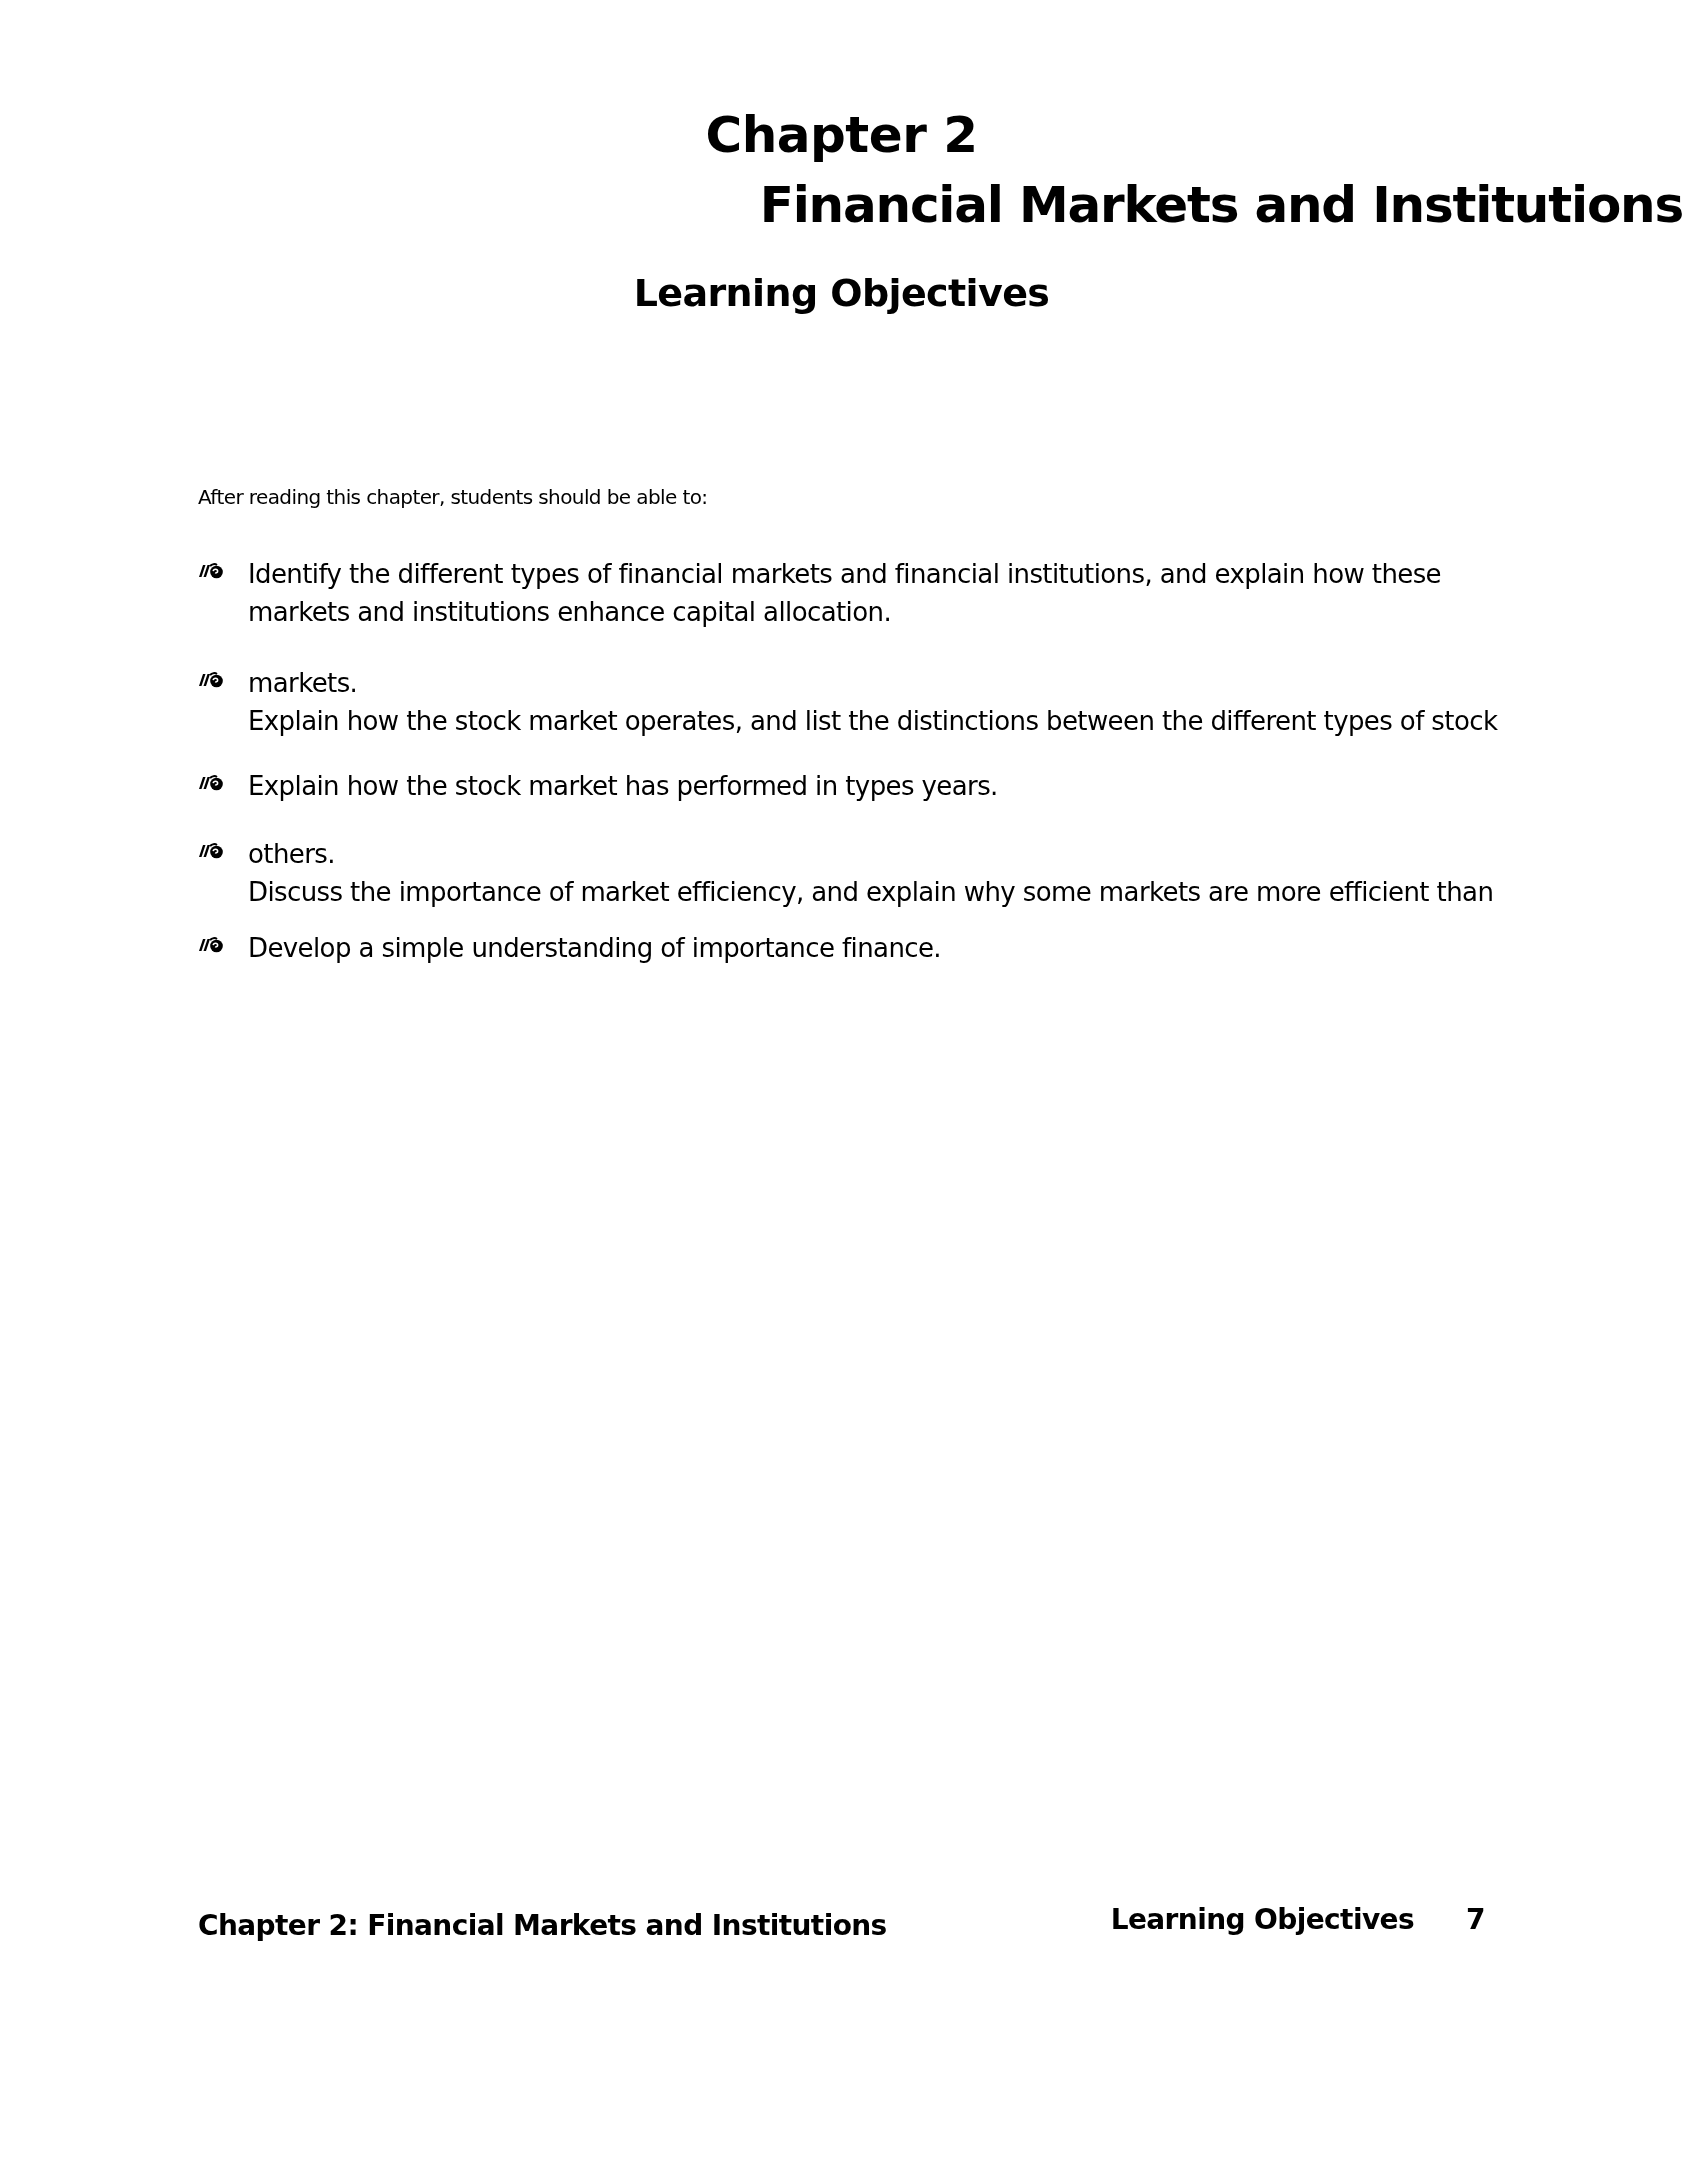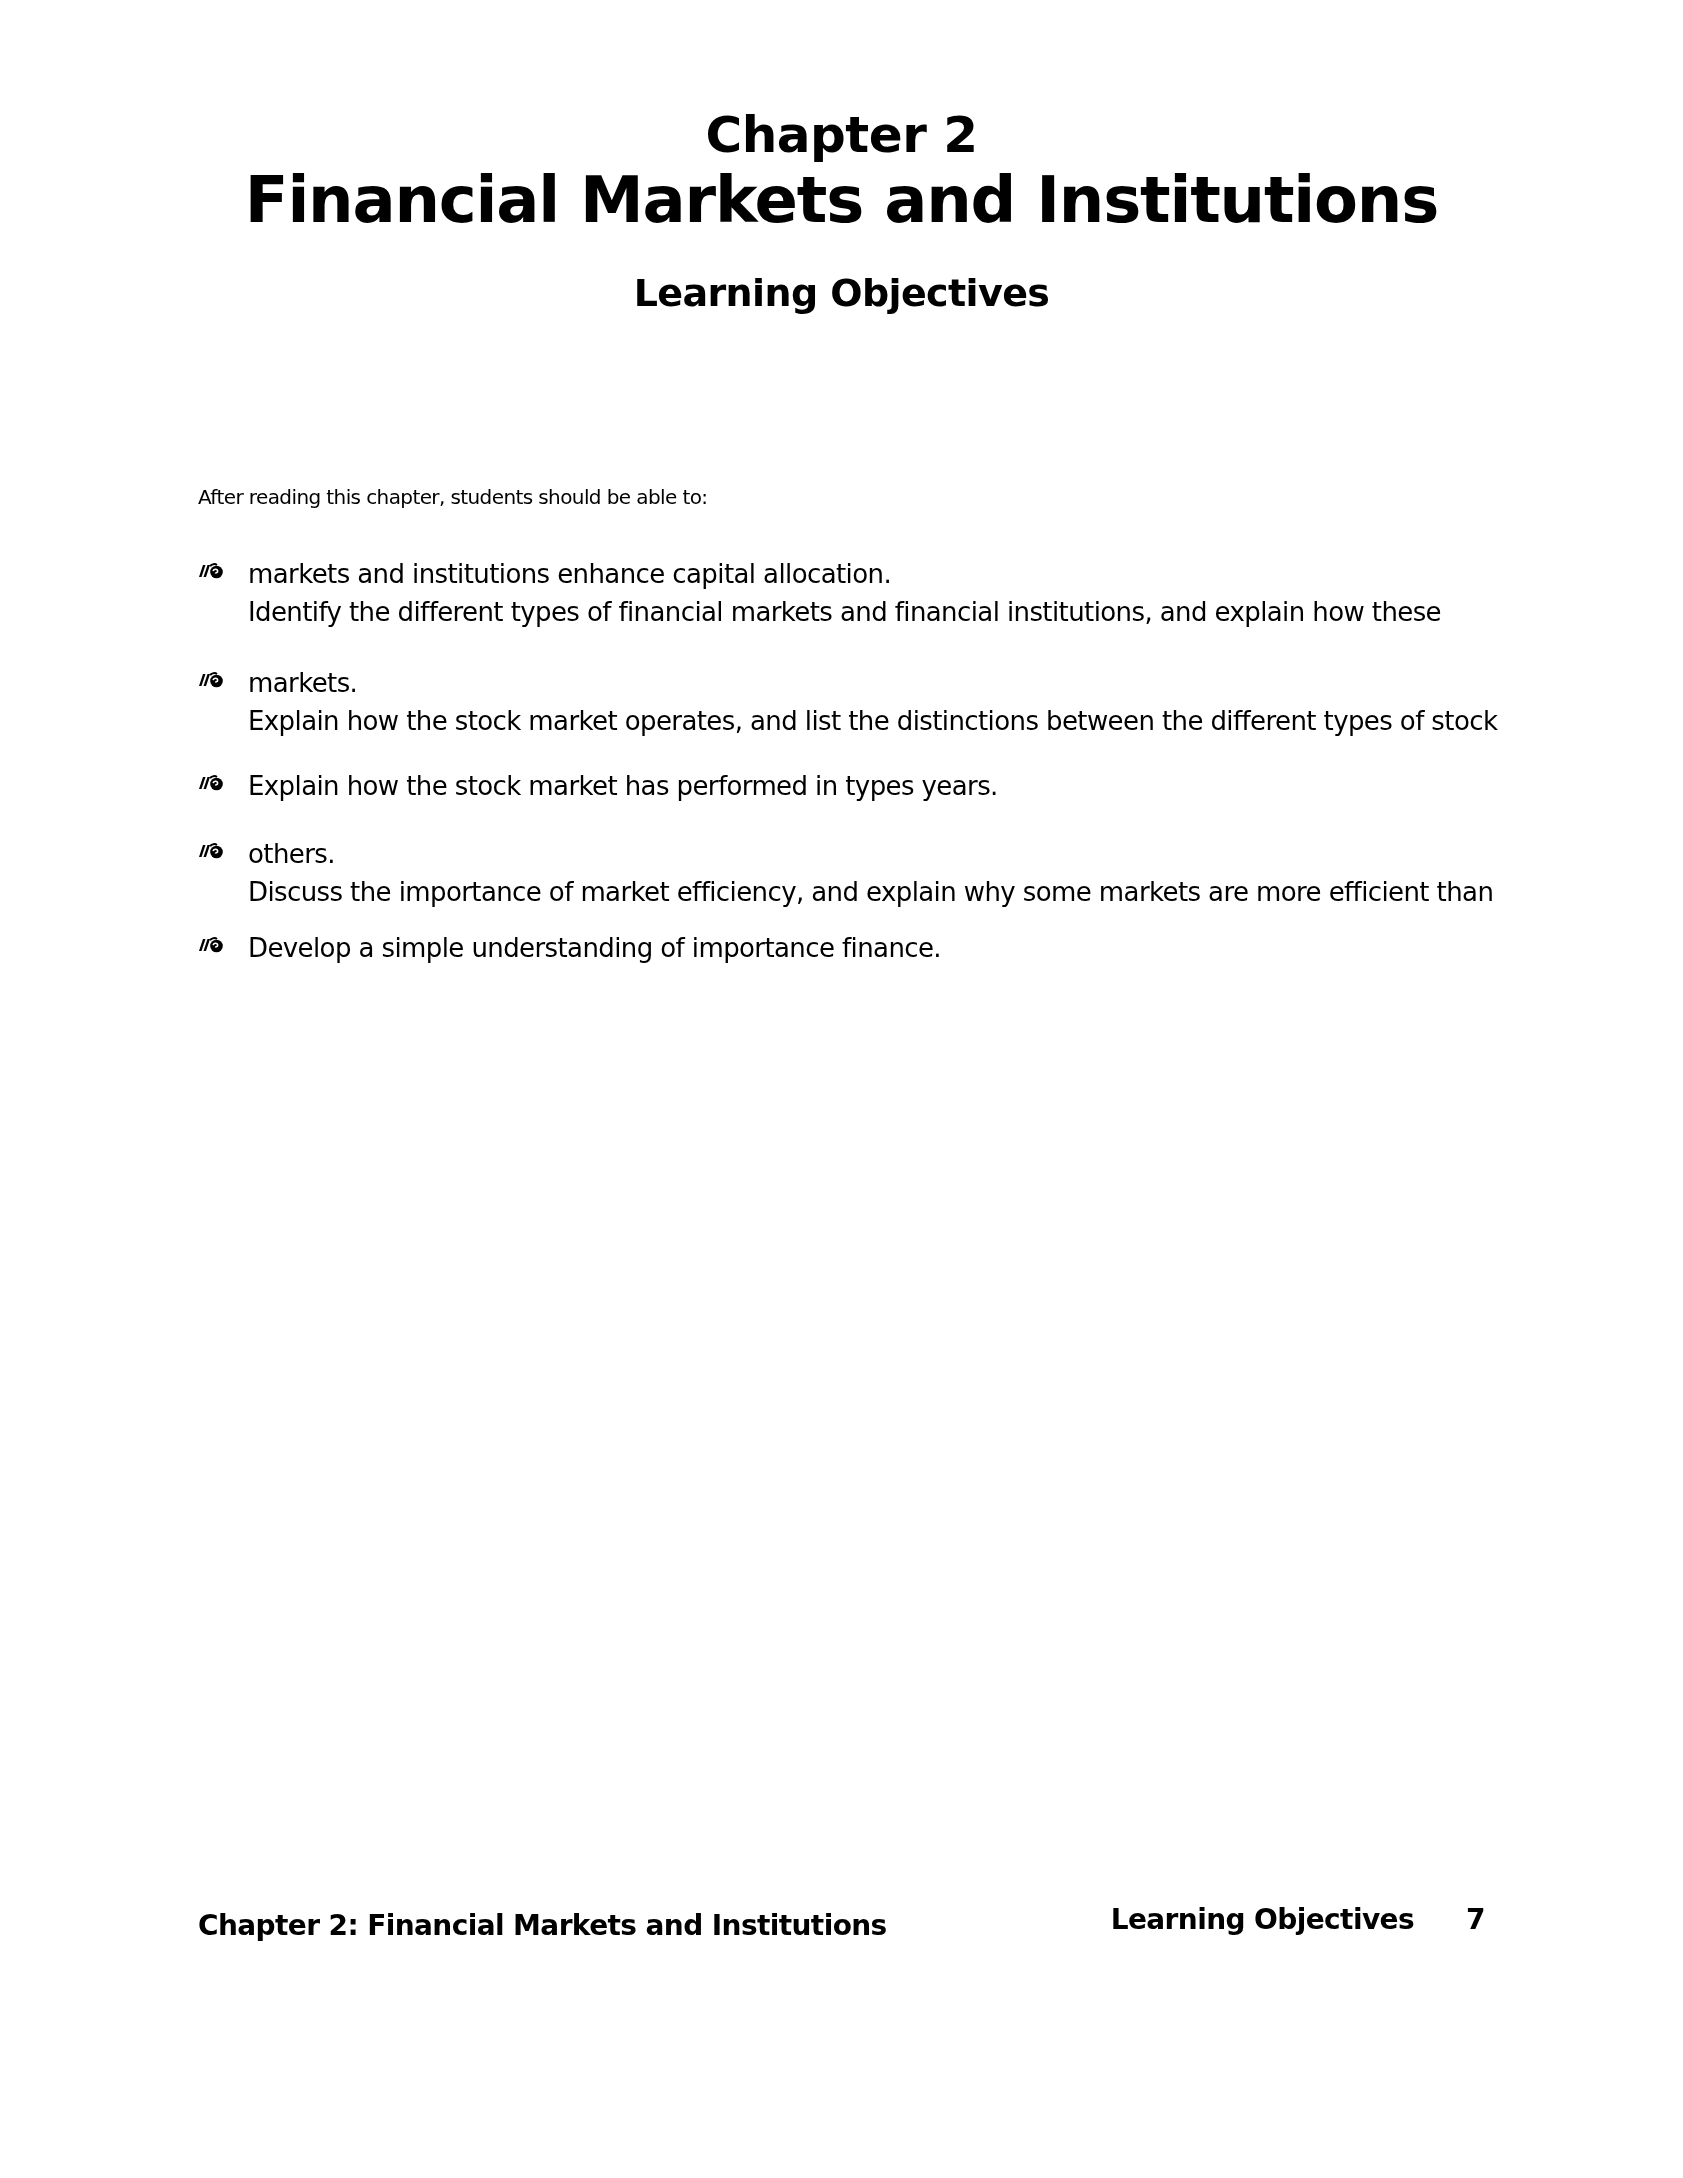--- a/index.html
+++ b/index.html
@@ -32,23 +32,24 @@
       font-weight: bold;
       white-space: nowrap;
       line-height: 1;
     }
     .chapter-number {
       top: 110px;
       font-size: 50px;
       letter-spacing: -0.5px;
     }
     .chapter-title {
-      top: 168px;
-      font-size: 64px;
+      top: 180px;
+      font-size: 50px;
       letter-spacing: -1.2px;
+      text-align: right;
     }
     .section-title {
       top: 274px;
       font-size: 38px;
       letter-spacing: -0.6px;
     }
 
     
     .intro {
       position: absolute;
@@ -142,22 +143,22 @@
 
     <li class="objective" style="top:555px;">
       <svg class="bullet" viewBox="0 0 26 18">
         <path d="M1 16 L5 4 L7.5 4 L3.5 16 Z" fill="#000"></path>
         <path d="M5.5 16 L9.5 4 L12 4 L8 16 Z" fill="#000"></path>
         <circle cx="18.5" cy="11" r="6.3" fill="#000"></circle>
         <path d="M15.2 10.2 C15.6 7.5 19.5 7.6 19.6 10 C19.7 11.6 18 12.2 17.2 11.6" stroke="#fff" stroke-width="1.6" fill="none"></path>
         <path d="M12 5 C14 3 17 2.5 19 4" stroke="#000" stroke-width="2" fill="none"></path>
       </svg>
       <div class="objective-text">
+        <span class="objective-line">Identify the different types of financial markets and financial institutions, and explain how these</span>
         <span class="objective-line">markets and institutions enhance capital allocation.</span>
-        <span class="objective-line">Identify the different types of financial markets and financial institutions, and explain how these</span>
       </div>
     </li>
 
     <li class="objective" style="top:664px;">
       <svg class="bullet" viewBox="0 0 26 18">
         <path d="M1 16 L5 4 L7.5 4 L3.5 16 Z" fill="#000"></path>
         <path d="M5.5 16 L9.5 4 L12 4 L8 16 Z" fill="#000"></path>
         <circle cx="18.5" cy="11" r="6.3" fill="#000"></circle>
         <path d="M15.2 10.2 C15.6 7.5 19.5 7.6 19.6 10 C19.7 11.6 18 12.2 17.2 11.6" stroke="#fff" stroke-width="1.6" fill="none"></path>
         <path d="M12 5 C14 3 17 2.5 19 4" stroke="#000" stroke-width="2" fill="none"></path>

